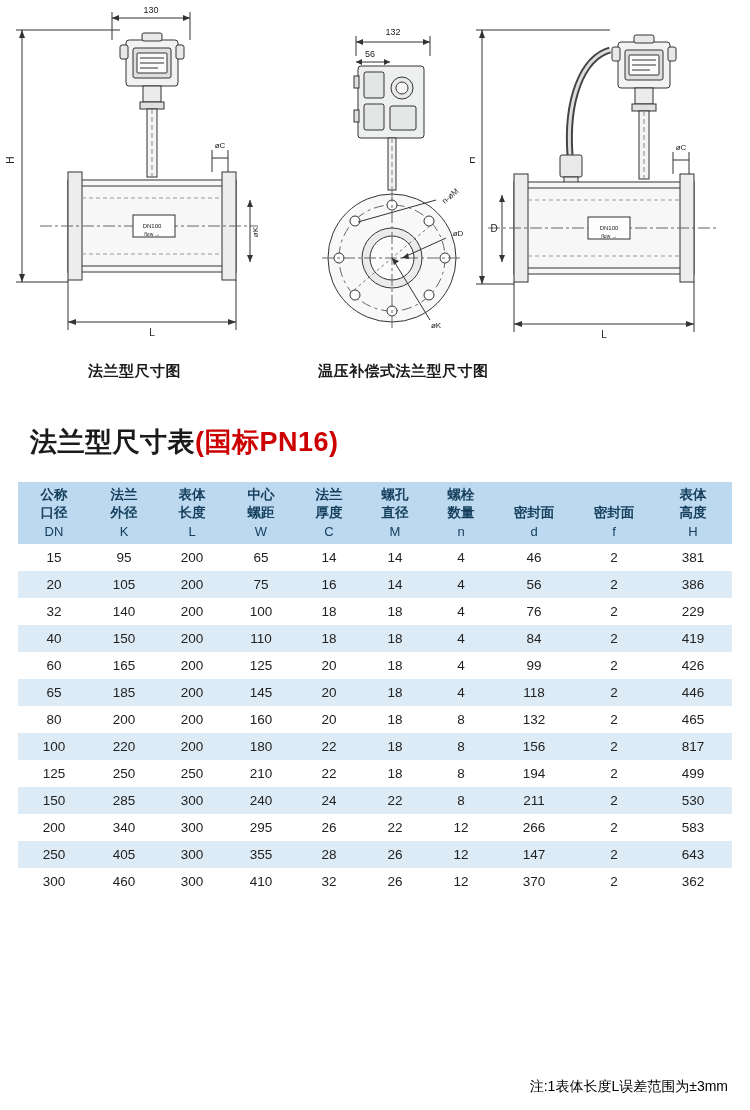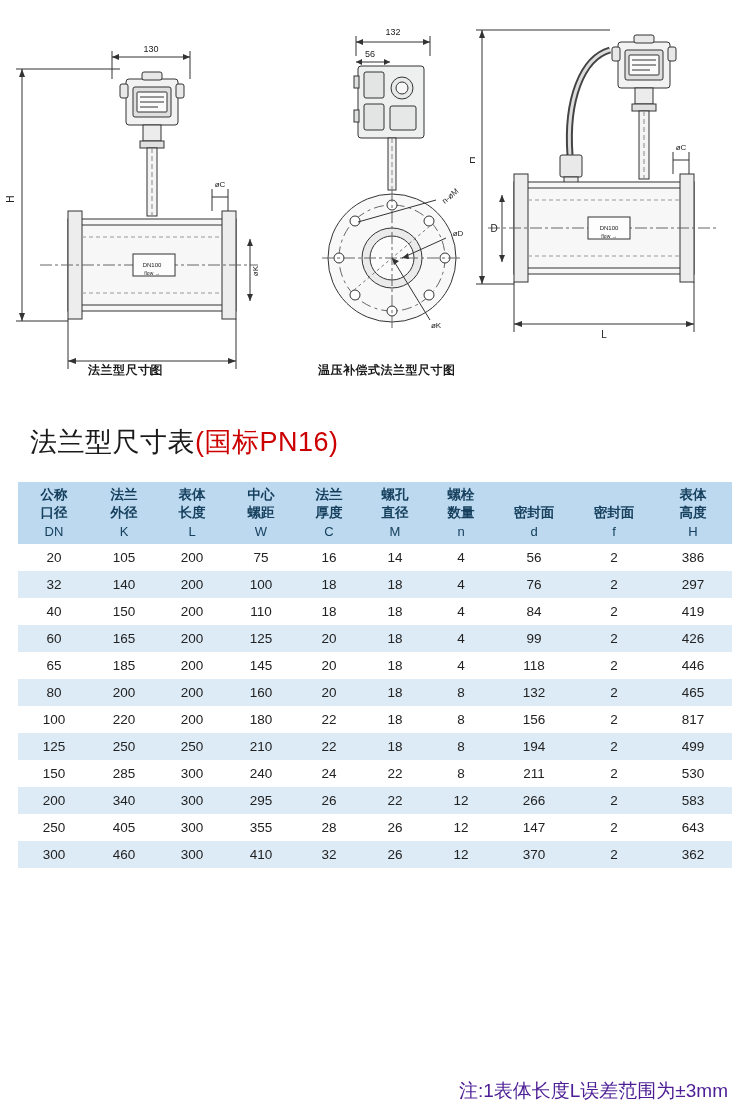--- a/index.html
+++ b/index.html
@@ -15,30 +15,30 @@
   
   .drawings { position: relative; width: 750px; height: 400px; }
   .dwg { position: absolute; top: 0; }
   .dwg svg { display: block; }
 
   .caption-row {
     position: absolute; top: 362px; left: 0; width: 750px;
     display: flex; justify-content: flex-start;
   }
   .caption {
-    font-size: 12px; font-weight: bold; color: #1a1a1a;
+    font-size: 15px; font-weight: bold; color: #1a1a1a;
     letter-spacing: 0.5px;
   }
   .caption.c1 { position: absolute; left: 88px; }
   .caption.c2 { position: absolute; left: 318px; }
 
   
   .table-title {
     position: absolute; top: 424px; left: 30px;
-    font-size: 27px; font-weight: normal;
+    font-size: 27px; font-weight: bold;
     letter-spacing: 0.5px;
   }
   .table-title .red { color: #cc0000; }
 
   
   .table-wrap { position: absolute; top: 482px; left: 18px; width: 714px; }
   table.dims {
     border-collapse: collapse;
     width: 714px;
     font-size: 13px;
@@ -59,34 +59,34 @@
     padding: 6px 2px;
     border: none;
     font-size: 13.5px;
     color: #222;
   }
   table.dims tbody tr:nth-child(odd) { background: #ffffff; }
   table.dims tbody tr:nth-child(even) { background: #ddebf6; }
 
   .note {
     position: absolute; top: 1078px; right: 22px;
-    font-size: 19px; color: #4c1d95; text-align: right;
+    font-size: 14px; color: #000000; text-align: right;
   }
 
   
   text { font-family: "Liberation Sans", sans-serif; fill: #222; }
 </style>
 </head>
 <body>
 
 <div class="page">
 
   <div class="drawings">
 
-    <div class="dwg" style="left:0px;margin-top:39px;">
+    <div class="dwg" style="left:0px;">
       <svg width="270" height="355" viewBox="0 0 270 355">
         <g stroke="#333" fill="none" stroke-width="1">
 
           <line x1="112" y1="18" x2="190" y2="18"></line>
           <line x1="112" y1="12" x2="112" y2="40" stroke-dasharray="0"></line>
           <line x1="190" y1="12" x2="190" y2="40"></line>
           <path d="M112,18 l7,-3 l0,6 z" fill="#333" stroke="none"></path>
           <path d="M190,18 l-7,-3 l0,6 z" fill="#333" stroke="none"></path>
 
           <rect x="126" y="40" width="52" height="46" rx="3" fill="#f2f2f2"></rect>
@@ -335,20 +335,32 @@
           </th>
           <th style="width:78px">
             <span>表体</span><br>
             <span>高度</span>
             <span class="sym">H</span>
           </th>
         </tr>
       </thead>
       <tbody id="tbody">
           <tr>
+            <td>15</td>
+            <td>95</td>
+            <td>200</td>
+            <td>65</td>
+            <td>14</td>
+            <td>14</td>
+            <td>4</td>
+            <td>46</td>
+            <td>2</td>
+            <td>381</td>
+          </tr>
+          <tr>
             <td>20</td>
             <td>105</td>
             <td>200</td>
             <td>75</td>
             <td>16</td>
             <td>14</td>
             <td>4</td>
             <td>56</td>
             <td>2</td>
             <td>386</td>
@@ -356,21 +368,21 @@
           <tr>
             <td>32</td>
             <td>140</td>
             <td>200</td>
             <td>100</td>
             <td>18</td>
             <td>18</td>
             <td>4</td>
             <td>76</td>
             <td>2</td>
-            <td>297</td>
+            <td>229</td>
           </tr>
           <tr>
             <td>40</td>
             <td>150</td>
             <td>200</td>
             <td>110</td>
             <td>18</td>
             <td>18</td>
             <td>4</td>
             <td>84</td>

